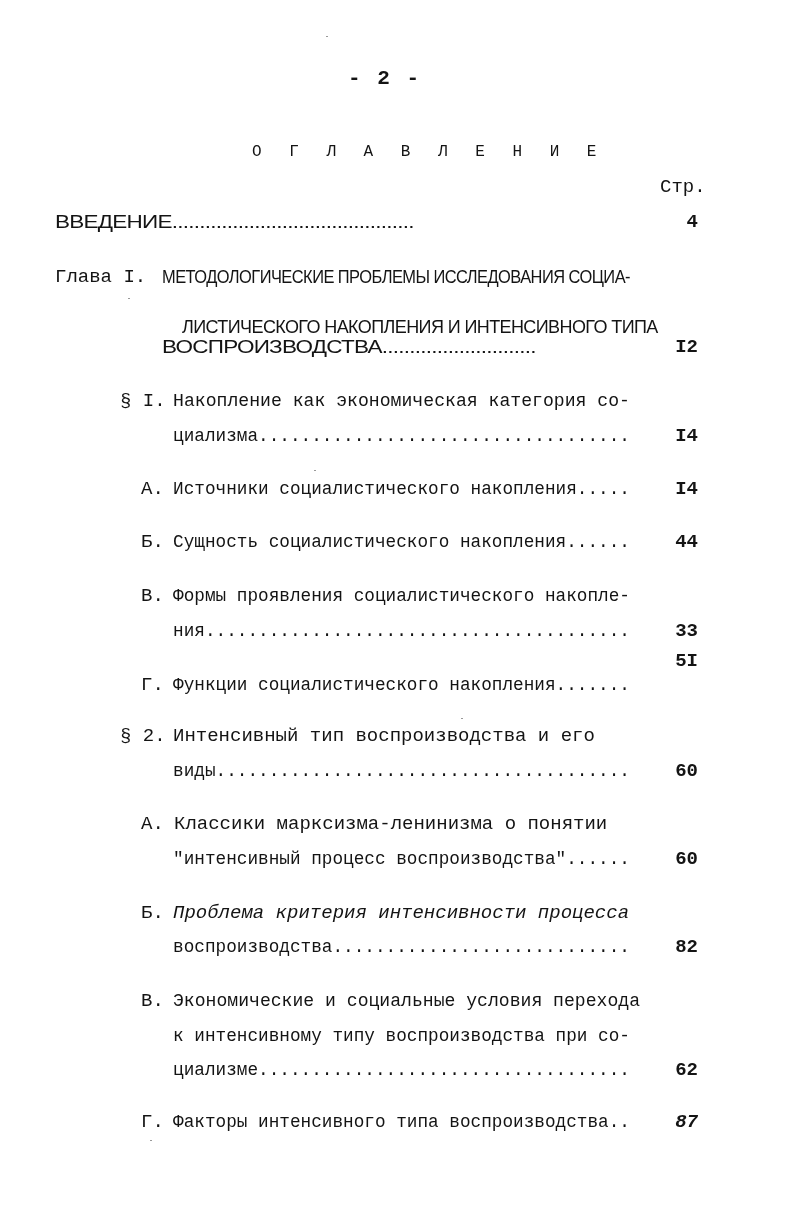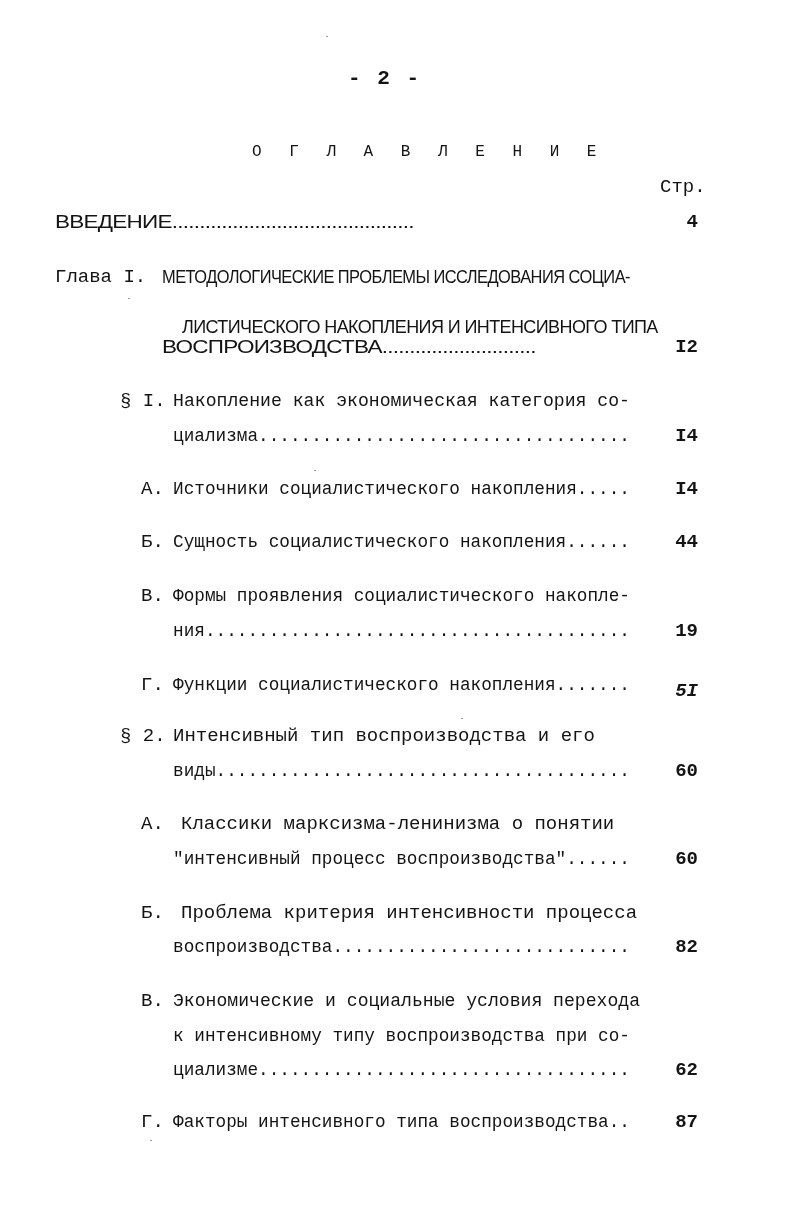--- a/index.html
+++ b/index.html
@@ -52,62 +52,62 @@
   <div>
     <div class="abs" style="left:141px; top:531px;">Б.</div>
     <div class="abs" style="left: 173px; top: 531px; transform: scaleX(0.932118); transform-origin: left center;">Сущность социалистического накопления......</div>
     <div class="pg" style="top:531px;">44</div>
   </div>
 
   <div>
     <div class="abs" style="left:141px; top:585px;">В.</div>
     <div class="abs" style="left: 173px; top: 585px; transform: scaleX(0.932118); transform-origin: left center;">Формы проявления социалистического накопле-</div>
     <div class="abs" style="left: 173px; top: 620px; transform: scaleX(0.932118); transform-origin: left center;">ния........................................</div>
-    <div class="pg" style="top:620px;">19</div>
+    <div class="pg" style="top:620px;">33</div>
   </div>
 
   <div>
     <div class="abs" style="left:141px; top:674px;">Г.</div>
     <div class="abs" style="left: 173px; top: 674px; transform: scaleX(0.932118); transform-origin: left center;">Функции социалистического накопления.......</div>
-    <div class="pg" style="top:680px;font-style:italic;">5I</div>
+    <div class="pg" style="top:650px;">5I</div>
   </div>
 
   <div>
     <div class="abs" style="left:120px; top:725px;">§ 2.</div>
     <div class="abs" style="left:173px; top:725px;">Интенсивный тип воспроизводства и его</div>
     <div class="abs" style="left: 173px; top: 760px; transform: scaleX(0.932118); transform-origin: left center;">виды.......................................</div>
     <div class="pg" style="top:760px;">60</div>
   </div>
 
   <div>
     <div class="abs" style="left:141px; top:813px;">А.</div>
-    <div class="abs" style="left:181px; top:813px;">Классики марксизма-ленинизма о понятии</div>
+    <div class="abs" style="left:174px; top:813px;">Классики марксизма-ленинизма о понятии</div>
     <div class="abs" style="left: 173px; top: 848px; transform: scaleX(0.932118); transform-origin: left center;">"интенсивный процесс воспроизводства"......</div>
     <div class="pg" style="top:848px;">60</div>
   </div>
 
   <div>
     <div class="abs" style="left:141px; top:902px;">Б.</div>
-    <div class="abs" style="left:181px; top:902px;">Проблема критерия интенсивности процесса</div>
+    <div class="abs" style="left:173px; top:902px;font-style:italic;">Проблема критерия интенсивности процесса</div>
     <div class="abs" style="left: 173px; top: 936px; transform: scaleX(0.932118); transform-origin: left center;">воспроизводства............................</div>
     <div class="pg" style="top:936px;">82</div>
   </div>
 
   <div>
     <div class="abs" style="left:141px; top:990px;">В.</div>
     <div class="abs" style="left: 173px; top: 990px; transform: scaleX(0.952515); transform-origin: left center;">Экономические и социальные условия перехода</div>
     <div class="abs" style="left: 173px; top: 1025px; transform: scaleX(0.932118); transform-origin: left center;">к интенсивному типу воспроизводства при со-</div>
     <div class="abs" style="left: 173px; top: 1059px; transform: scaleX(0.932118); transform-origin: left center;">циализме...................................</div>
     <div class="pg" style="top:1059px;">62</div>
   </div>
 
   <div>
     <div class="abs" style="left:141px; top:1111px;">Г.</div>
     <div class="abs" style="left: 173px; top: 1111px; transform: scaleX(0.932118); transform-origin: left center;">Факторы интенсивного типа воспроизводства..</div>
-    <div class="pg" style="top:1111px;">87</div>
+    <div class="pg" style="top:1111px;font-style:italic;">87</div>
   </div>
 
   <div class="speck" style="left:326px; top:36px;"></div>
   <div class="speck" style="left:128px; top:298px;"></div>
   <div class="speck" style="left:314px; top:470px;"></div>
   <div class="speck" style="left:461px; top:718px;"></div>
   <div class="speck" style="left:150px; top:1140px;"></div>
 </div>
 
 </body></html>

